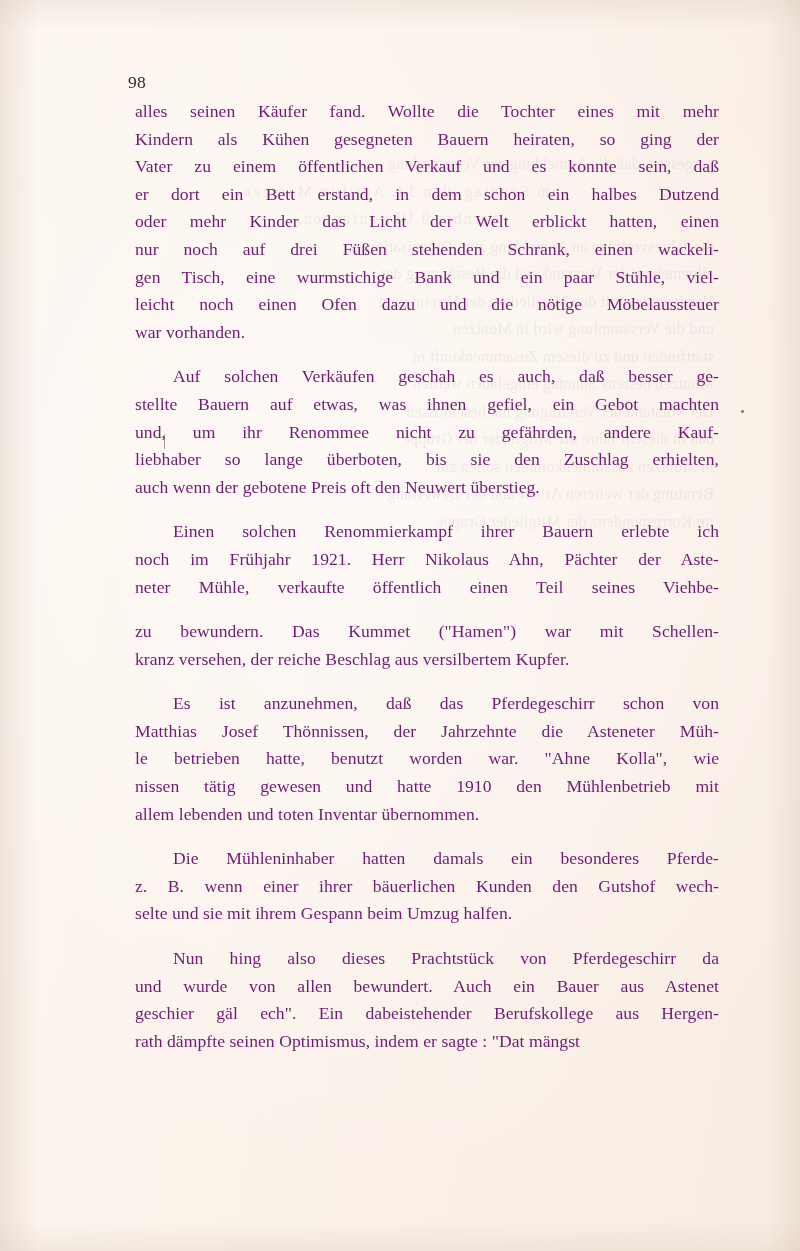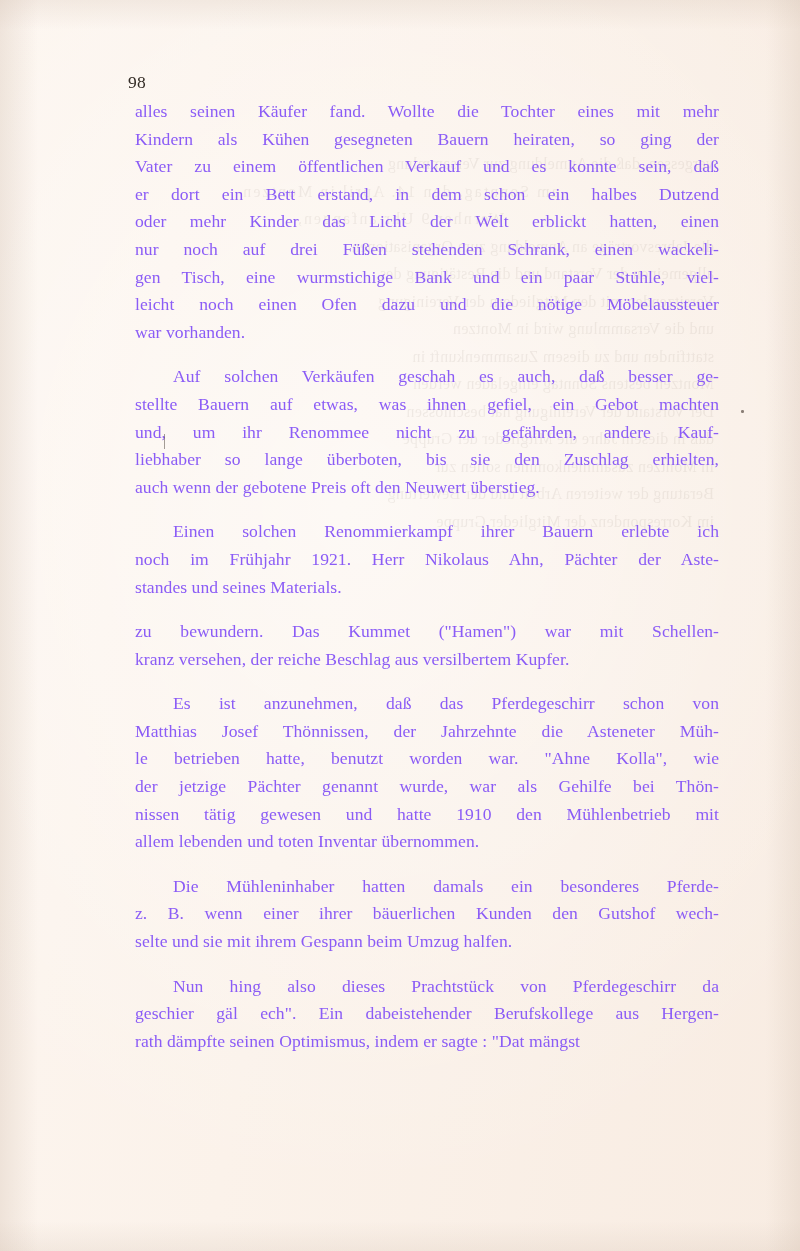--- a/index.html
+++ b/index.html
@@ -84,21 +84,21 @@
     position: absolute;
     left: 135px;
     top: 98px;
     width: 584px;
   }
 
   .para {
     margin: 0;
     font-size: 17.6px;
     line-height: 27.6px;
-    color: #8b5cf6;
+    color: #701a75;
     letter-spacing: 0.05px;
   }
   .para + .para { margin-top: 17px; }
 
   
   .ln {
     display: block;
     text-align: justify;
     text-align-last: justify;
     white-space: pre-wrap;
@@ -181,45 +181,45 @@
       <span class="ln indent">Auf solchen Verkäufen geschah es auch, daß besser ge-</span>
       <span class="ln">stellte Bauern auf etwas, was ihnen gefiel, ein Gebot machten</span>
       <span class="ln">und, um ihr Renommee nicht zu gefährden, andere Kauf-</span>
       <span class="ln">liebhaber so lange überboten, bis sie den Zuschlag erhielten,</span>
       <span class="ln last">auch wenn der gebotene Preis oft den Neuwert überstieg.</span>
     </p>
 
     <p class="para">
       <span class="ln indent">Einen solchen Renommierkampf ihrer Bauern erlebte ich</span>
       <span class="ln">noch im Frühjahr 1921. Herr Nikolaus Ahn, Pächter der Aste-</span>
-      <span class="ln last">standes und seines Materials.</span>
+      <span class="ln">neter Mühle, verkaufte öffentlich einen Teil seines Viehbe-</span>
     </p>
 
     <p class="para">
       <span class="ln">zu bewundern. Das Kummet ("Hamen") war mit Schellen-</span>
       <span class="ln last">kranz versehen, der reiche Beschlag aus versilbertem Kupfer.</span>
     </p>
 
     <p class="para">
       <span class="ln indent">Es ist anzunehmen, daß das Pferdegeschirr schon von</span>
       <span class="ln">Matthias Josef Thönnissen, der Jahrzehnte die Asteneter Müh-</span>
       <span class="ln">le betrieben hatte, benutzt worden war. "Ahne Kolla", wie</span>
-      <span class="ln">der jetzige Pächter genannt wurde, war als Gehilfe bei Thön-</span>
       <span class="ln">nissen tätig gewesen und hatte 1910 den Mühlenbetrieb mit</span>
       <span class="ln last">allem lebenden und toten Inventar übernommen.</span>
     </p>
 
     <p class="para">
       <span class="ln indent">Die Mühleninhaber hatten damals ein besonderes Pferde-</span>
       <span class="ln">z. B. wenn einer ihrer bäuerlichen Kunden den Gutshof wech-</span>
       <span class="ln last">selte und sie mit ihrem Gespann beim Umzug halfen.</span>
     </p>
 
     <p class="para">
       <span class="ln indent">Nun hing also dieses Prachtstück von Pferdegeschirr da</span>
+      <span class="ln">und wurde von allen bewundert. Auch ein Bauer aus Astenet</span>
       <span class="ln">geschier gäl ech". Ein dabeistehender Berufskollege aus Hergen-</span>
       <span class="ln last">rath dämpfte seinen Optimismus, indem er sagte : "Dat mängst</span>
     </p>
 
   </div>
 
   <div class="ink-artifact"></div>
   <div class="margin-speck"></div>
 </div>
 

